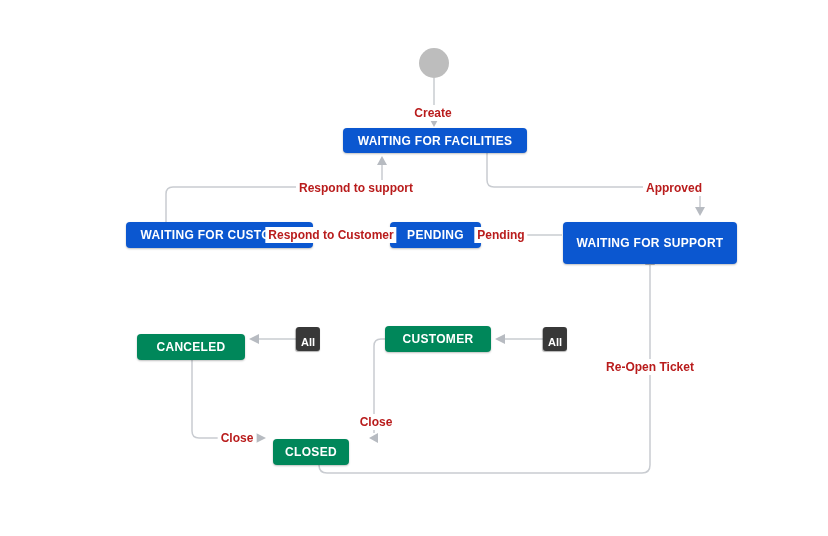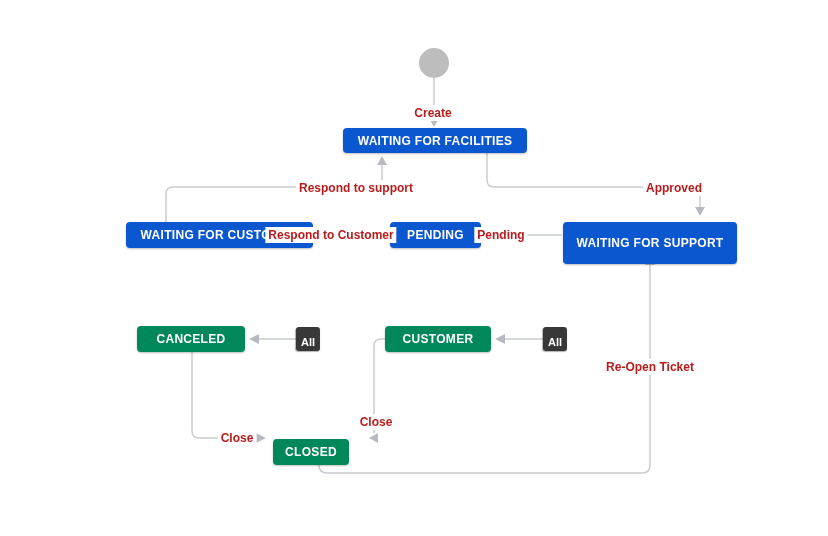--- a/index.html
+++ b/index.html
@@ -82,21 +82,21 @@
   </div>
 
   <div class="node blue" style="left:390px;top:222px;width:91px;height:26px;">
     <span>PENDING</span>
   </div>
 
   <div class="node blue" style="left:563px;top:222px;width:174px;height:42px;">
     <span>WAITING FOR SUPPORT</span>
   </div>
 
-  <div class="node green" style="left:137px;top:326px;width:108px;height:26px;">
+  <div class="node green" style="left:137px;top:334px;width:108px;height:26px;">
     <span>CANCELED</span>
   </div>
 
   <div class="node green" style="left:385px;top:326px;width:106px;height:26px;">
     <span>CUSTOMER</span>
   </div>
 
   <div class="node green" style="left:273px;top:425px;width:76px;height:26px;margin-top:14px;">
     <span>CLOSED</span>
   </div>

